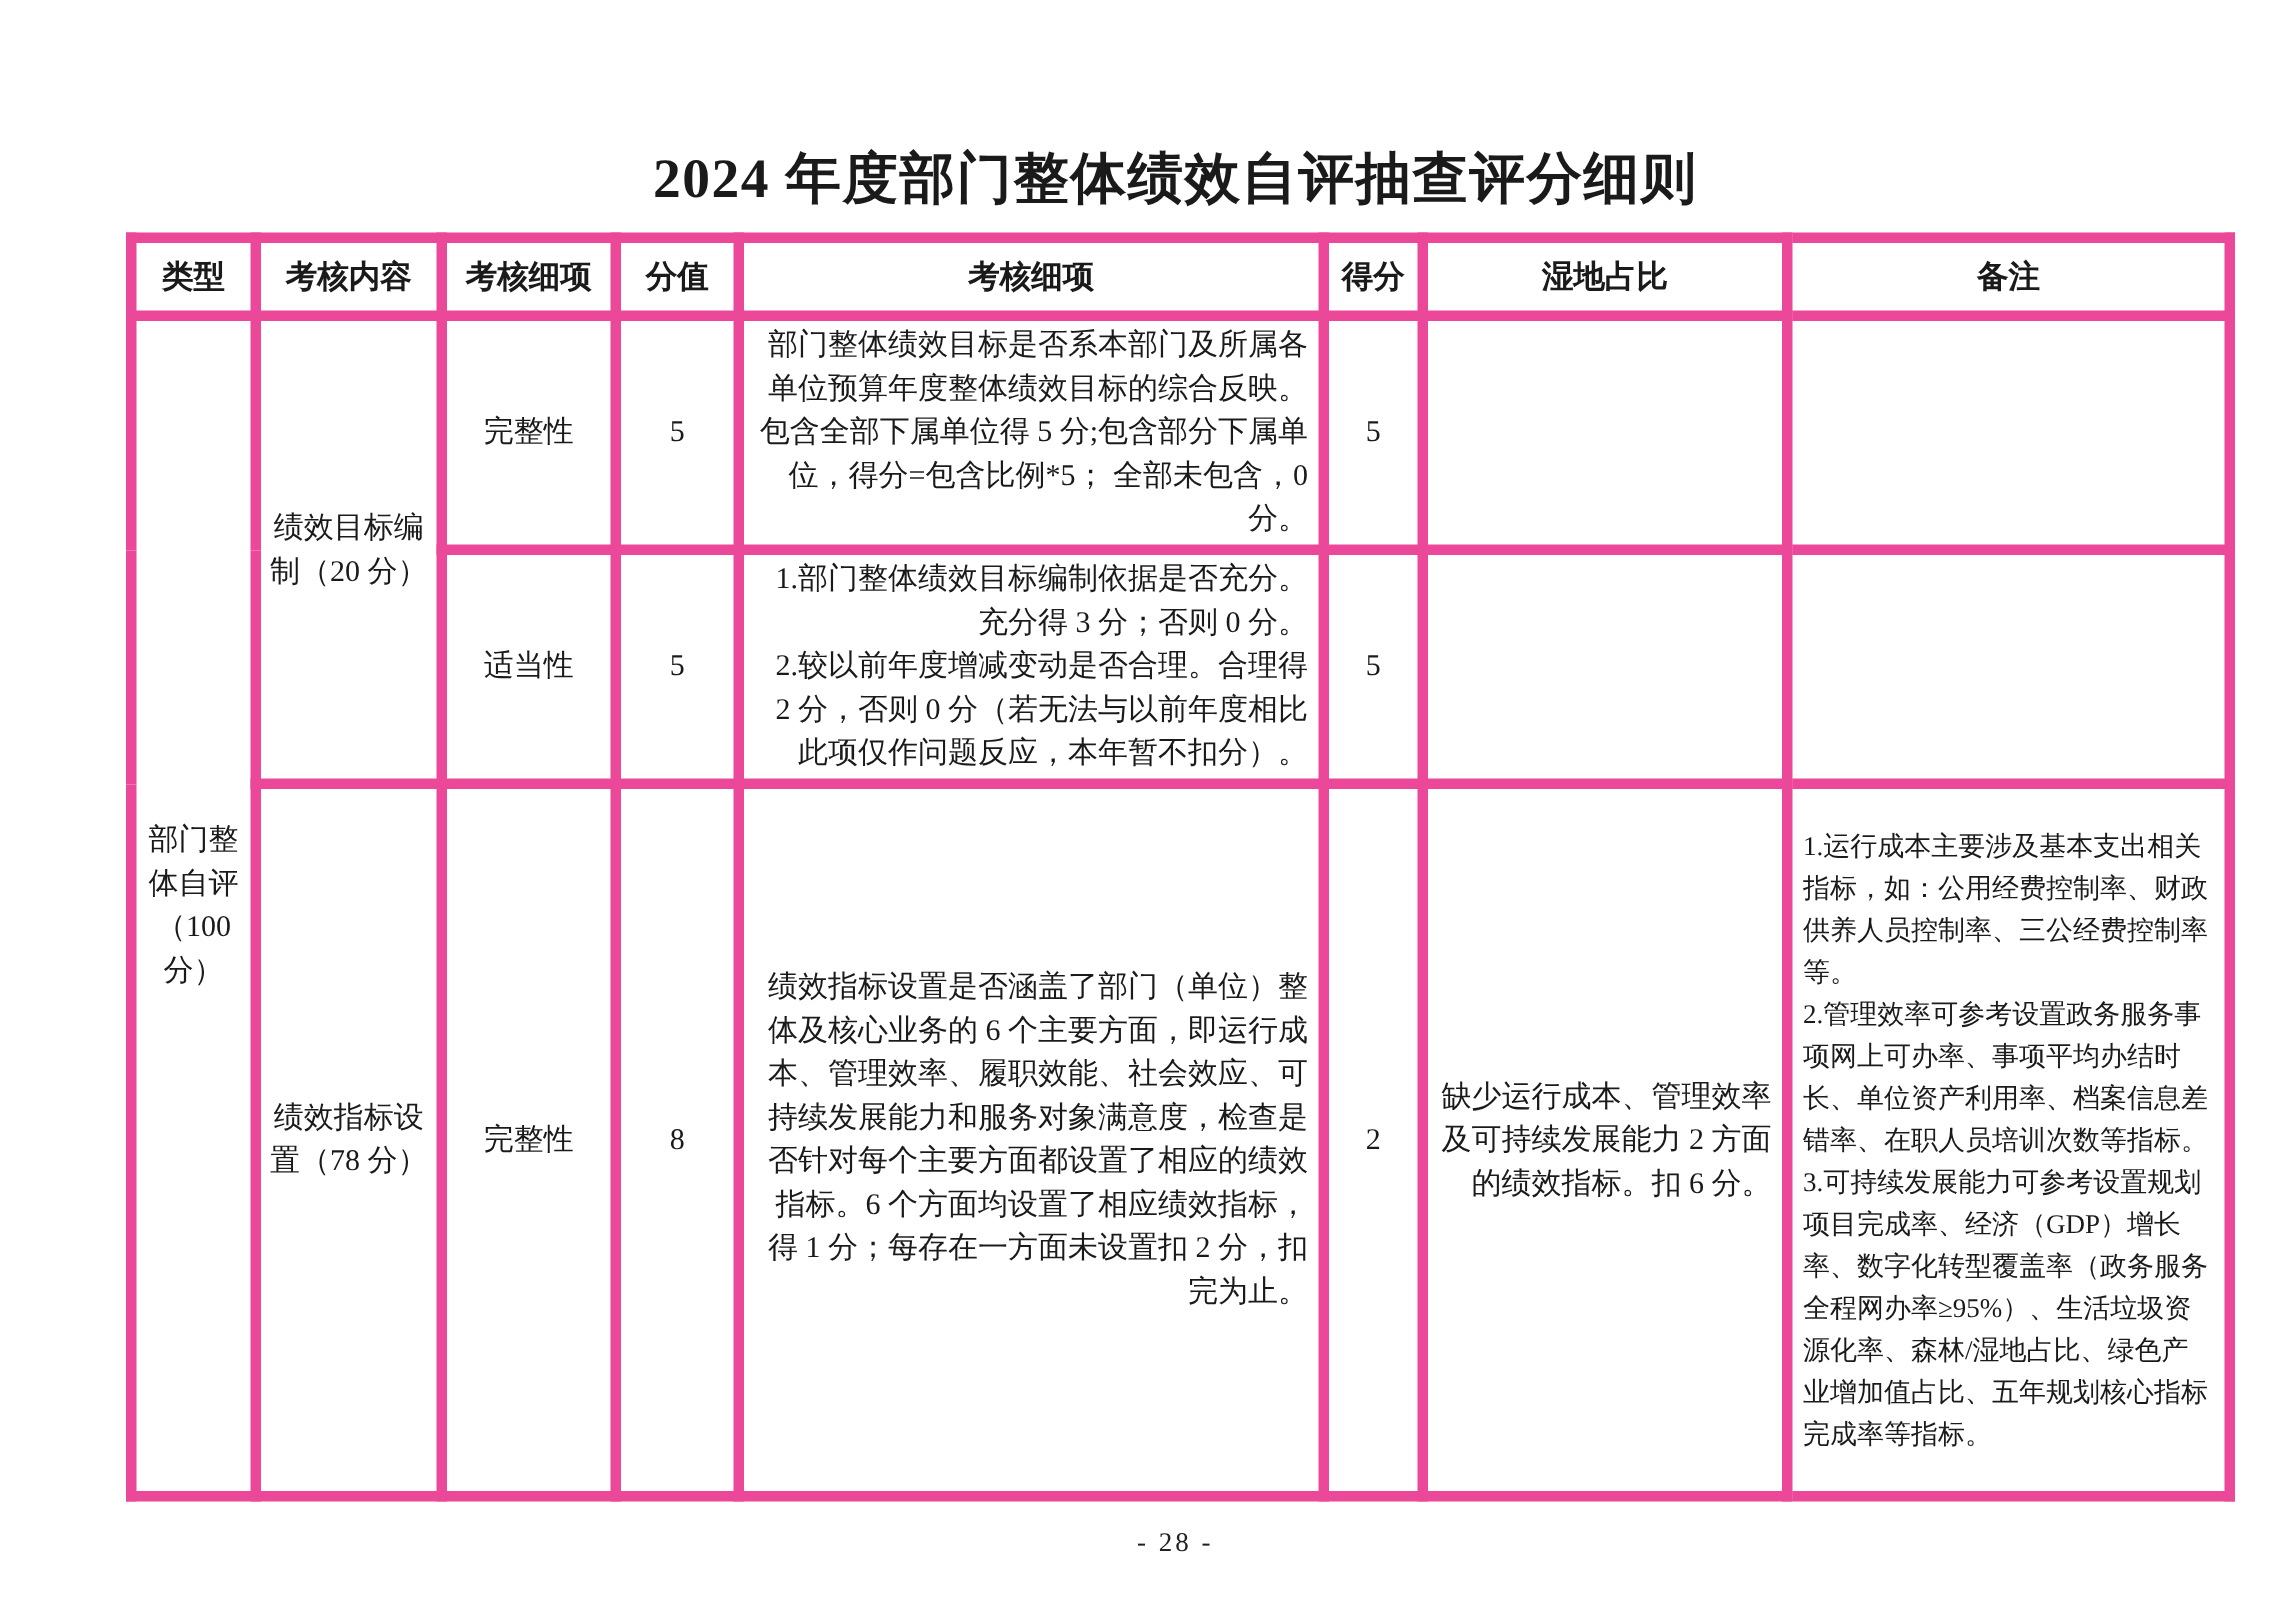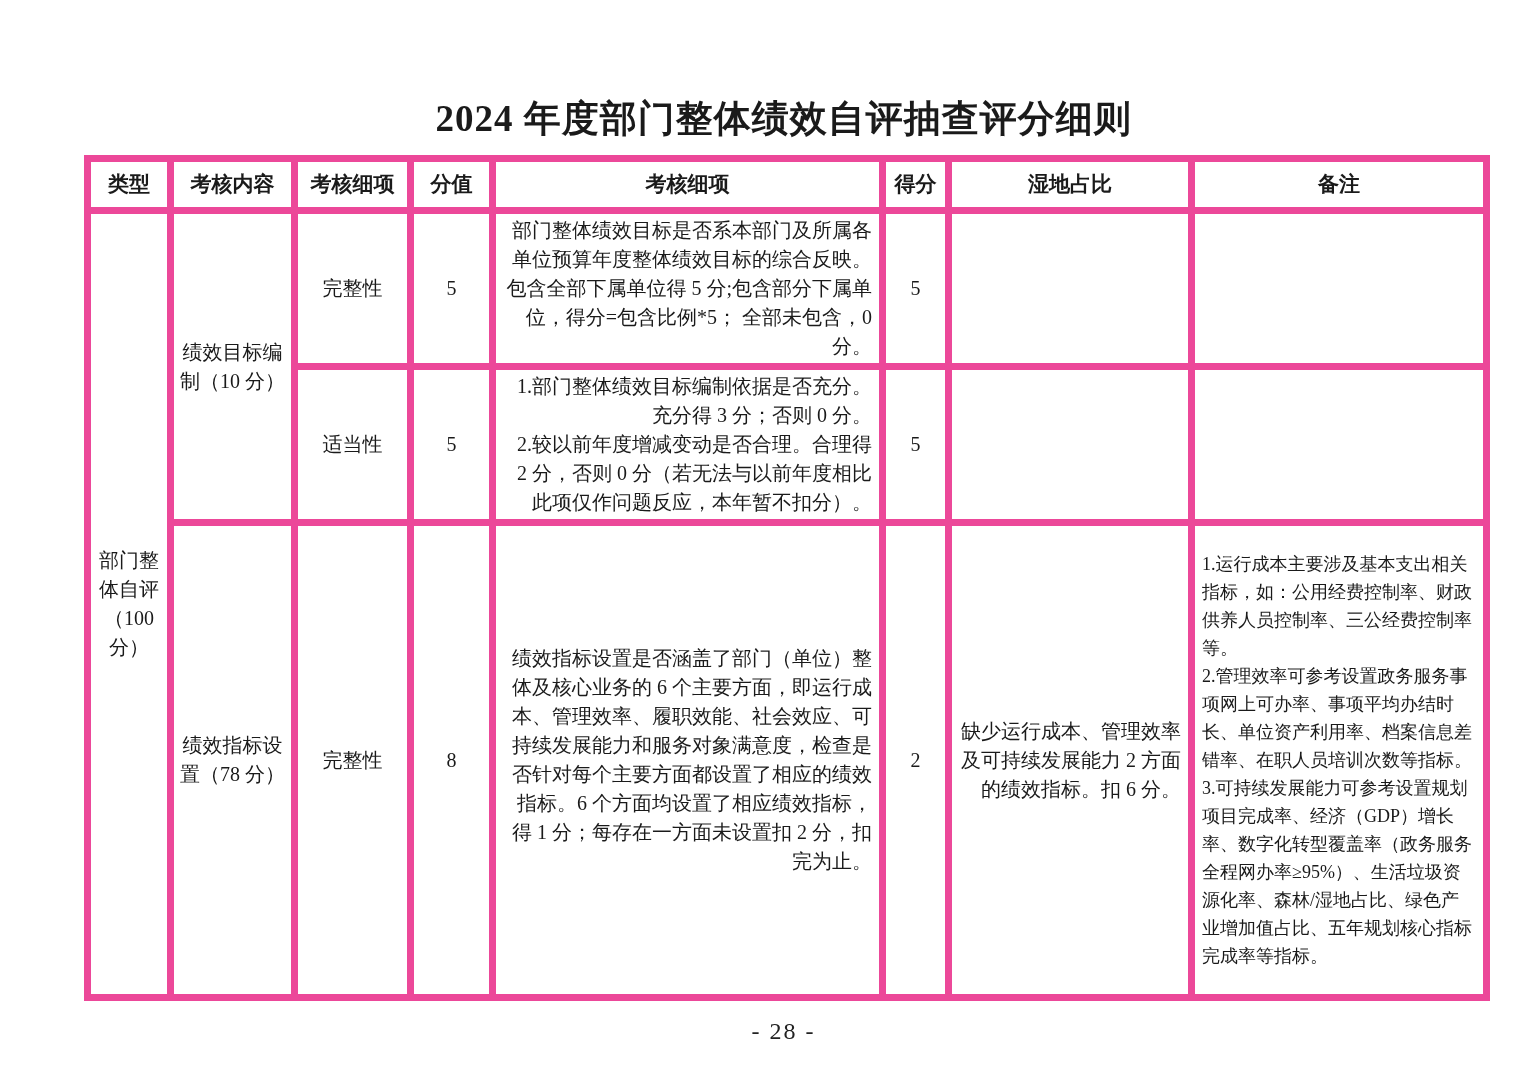--- a/index.html
+++ b/index.html
@@ -23,21 +23,21 @@
   .score-table th { font-weight:bold; font-size:21px; padding:0 4px; }
   .score-table td.left { text-align:right; padding:2px 7px; }
   .pre { white-space:pre-wrap; }
   td.remarks-big { font-size:18px; line-height:28px; text-align:left; padding:4px 7px; }
   tr.r-head { height:52px; }
   tr.r1 { height:118px; }
   tr.r2 { height:147px; }
   tr.r3 { height:475px; }
   .page-footer {
     position:absolute; top:1018px; left:84px; width:1399px;
-    text-align:center; font-size:24px; color:#222; letter-spacing:2px;
+    text-align:center; font-size:18px; color:#222; letter-spacing:2px;
   }
 </style>
 </head>
 <body>
 
 <div class="doc-title">2024 年度部门整体绩效自评抽查评分细则</div>
 
 <table class="score-table">
   <colgroup>
     <col style="width:83px">
@@ -57,21 +57,21 @@
       <th>分值</th>
       <th>考核细项</th>
       <th>得分</th>
       <th>湿地占比</th>
       <th>备注</th>
     </tr>
   </thead>
   <tbody>
     <tr class="r1">
       <td rowspan="3">部门整体自评（100 分）</td>
-      <td rowspan="2">绩效目标编制（10 分）</td>
+      <td rowspan="2">绩效目标编制（20 分）</td>
       <td>完整性</td>
       <td>5</td>
       <td class="left pre">部门整体绩效目标是否系本部门及所属各单位预算年度整体绩效目标的综合反映。包含全部下属单位得 5 分;包含部分下属单位，得分=包含比例*5； 全部未包含，0 分。</td>
       <td>5</td>
       <td class="left"></td>
       <td class="left"></td>
     </tr>
     <tr class="r2">
       <td>适当性</td>
       <td>5</td>

